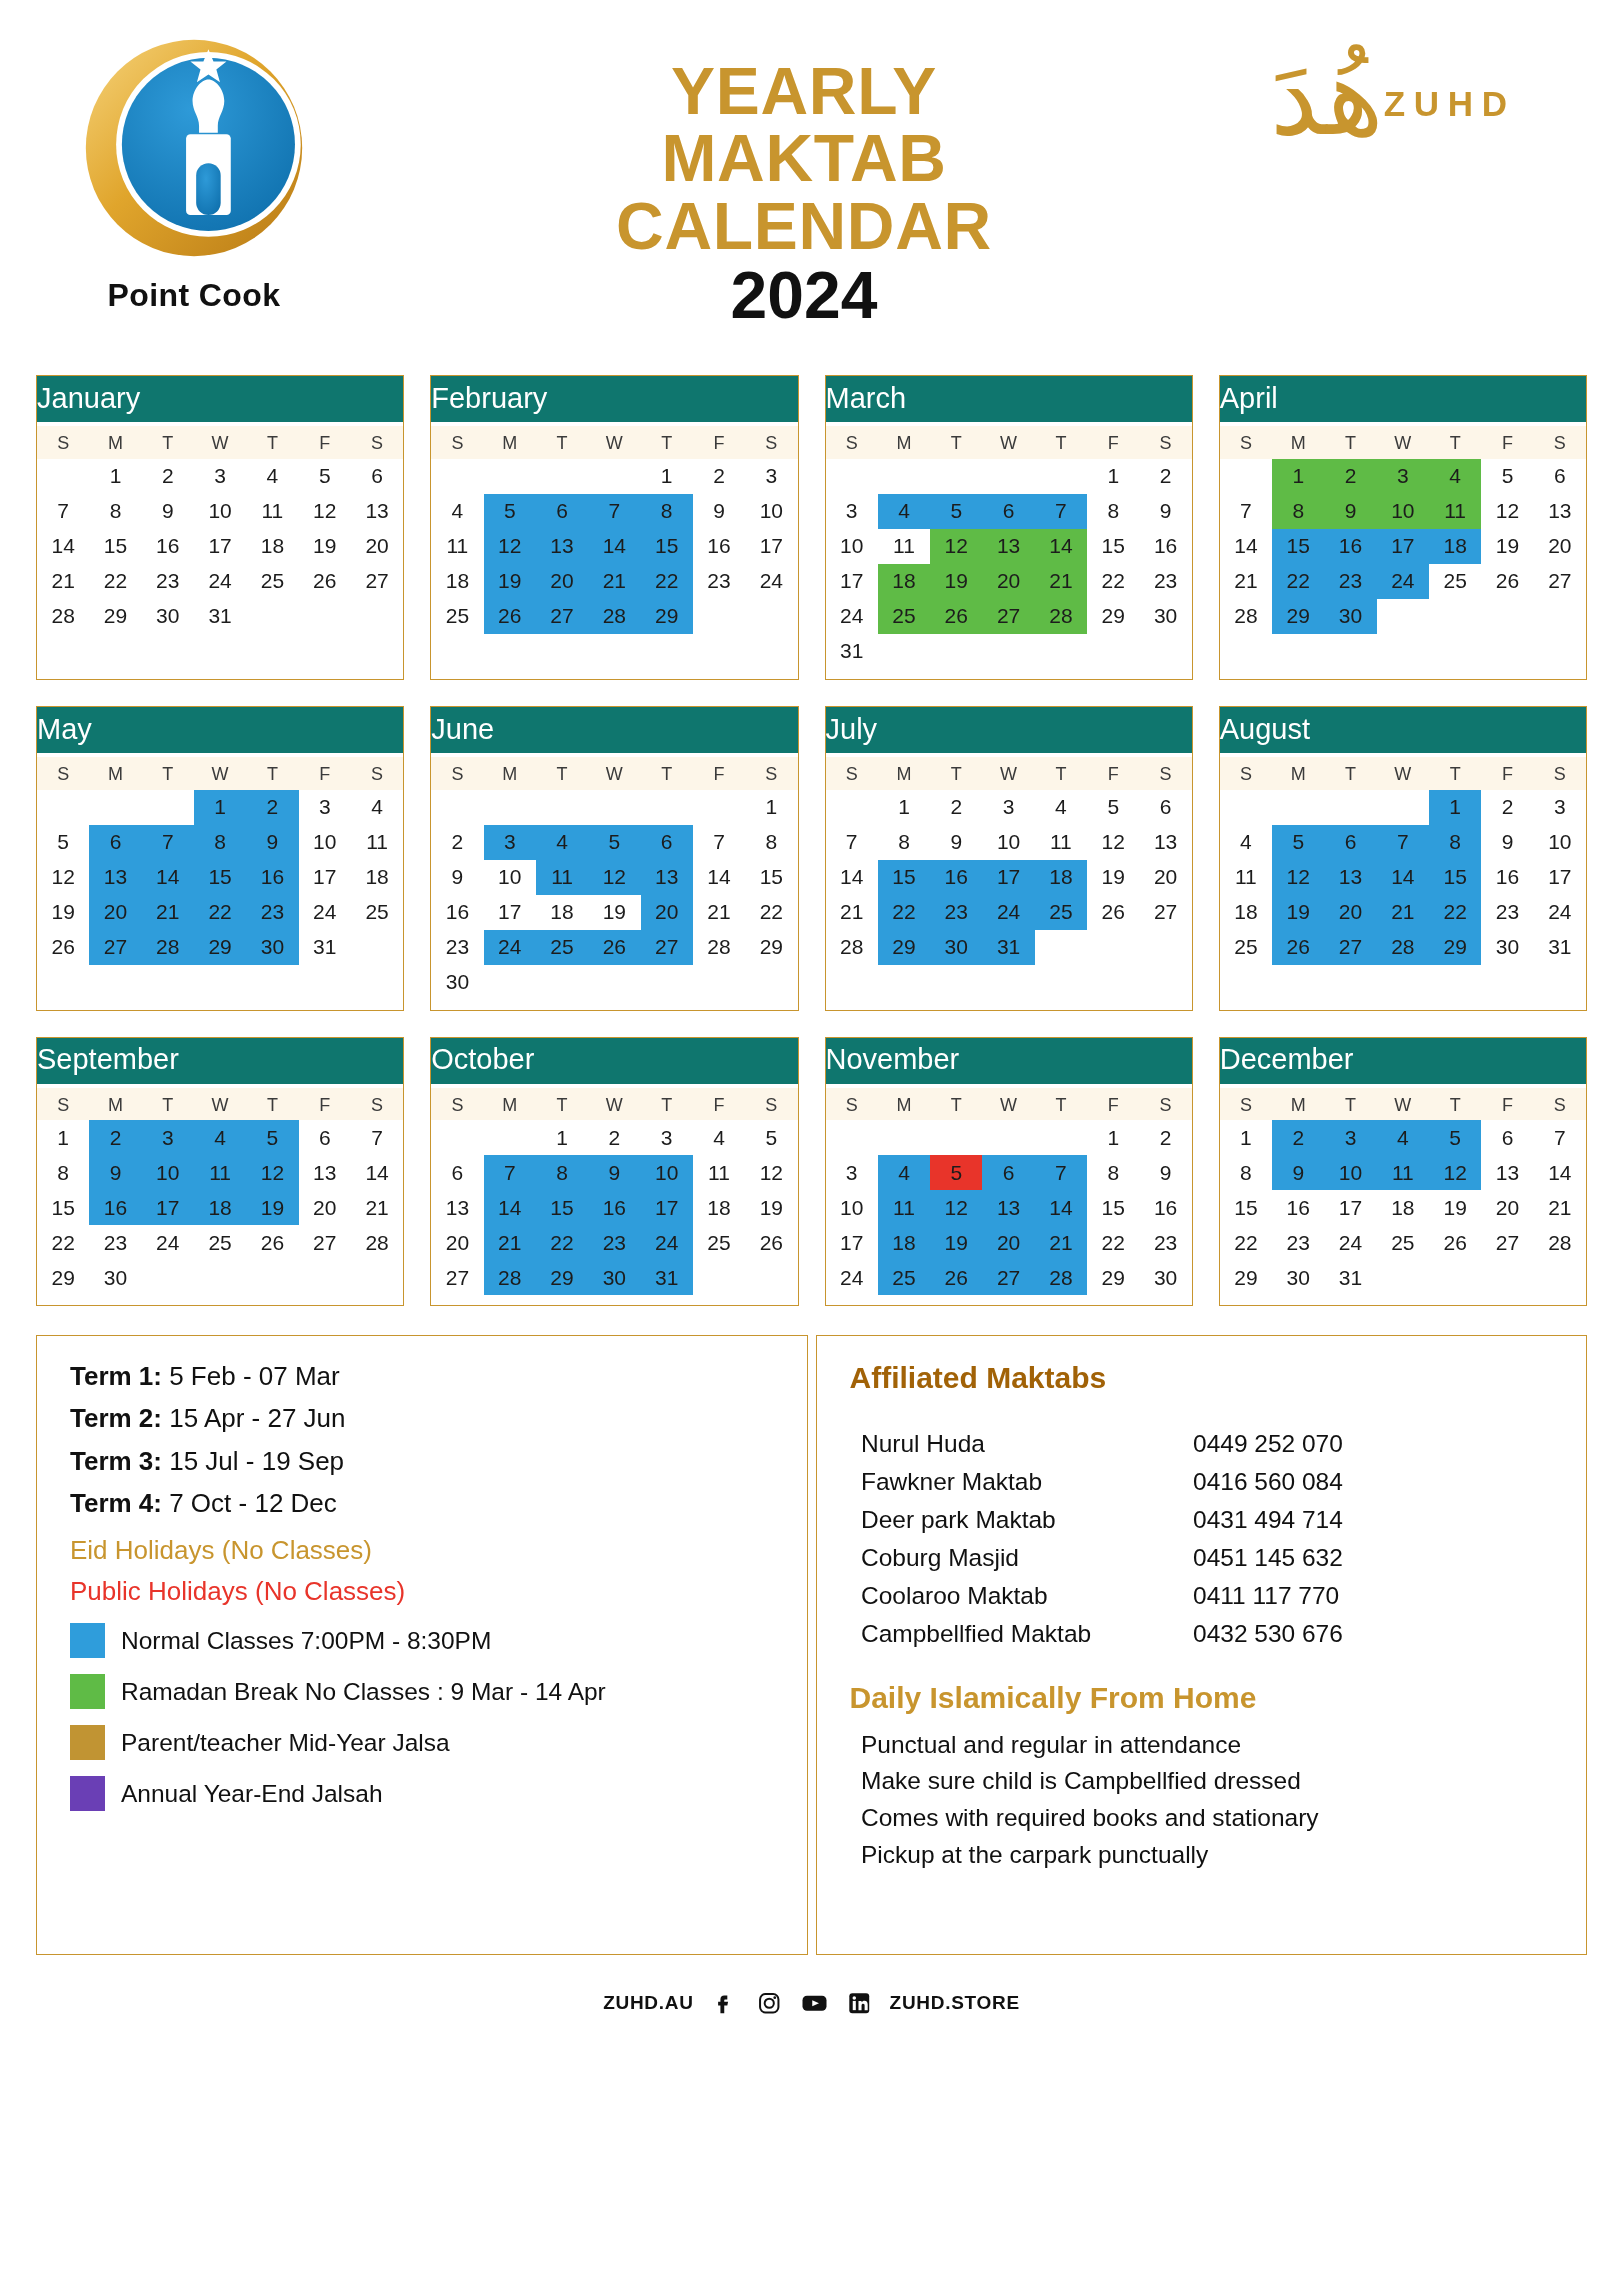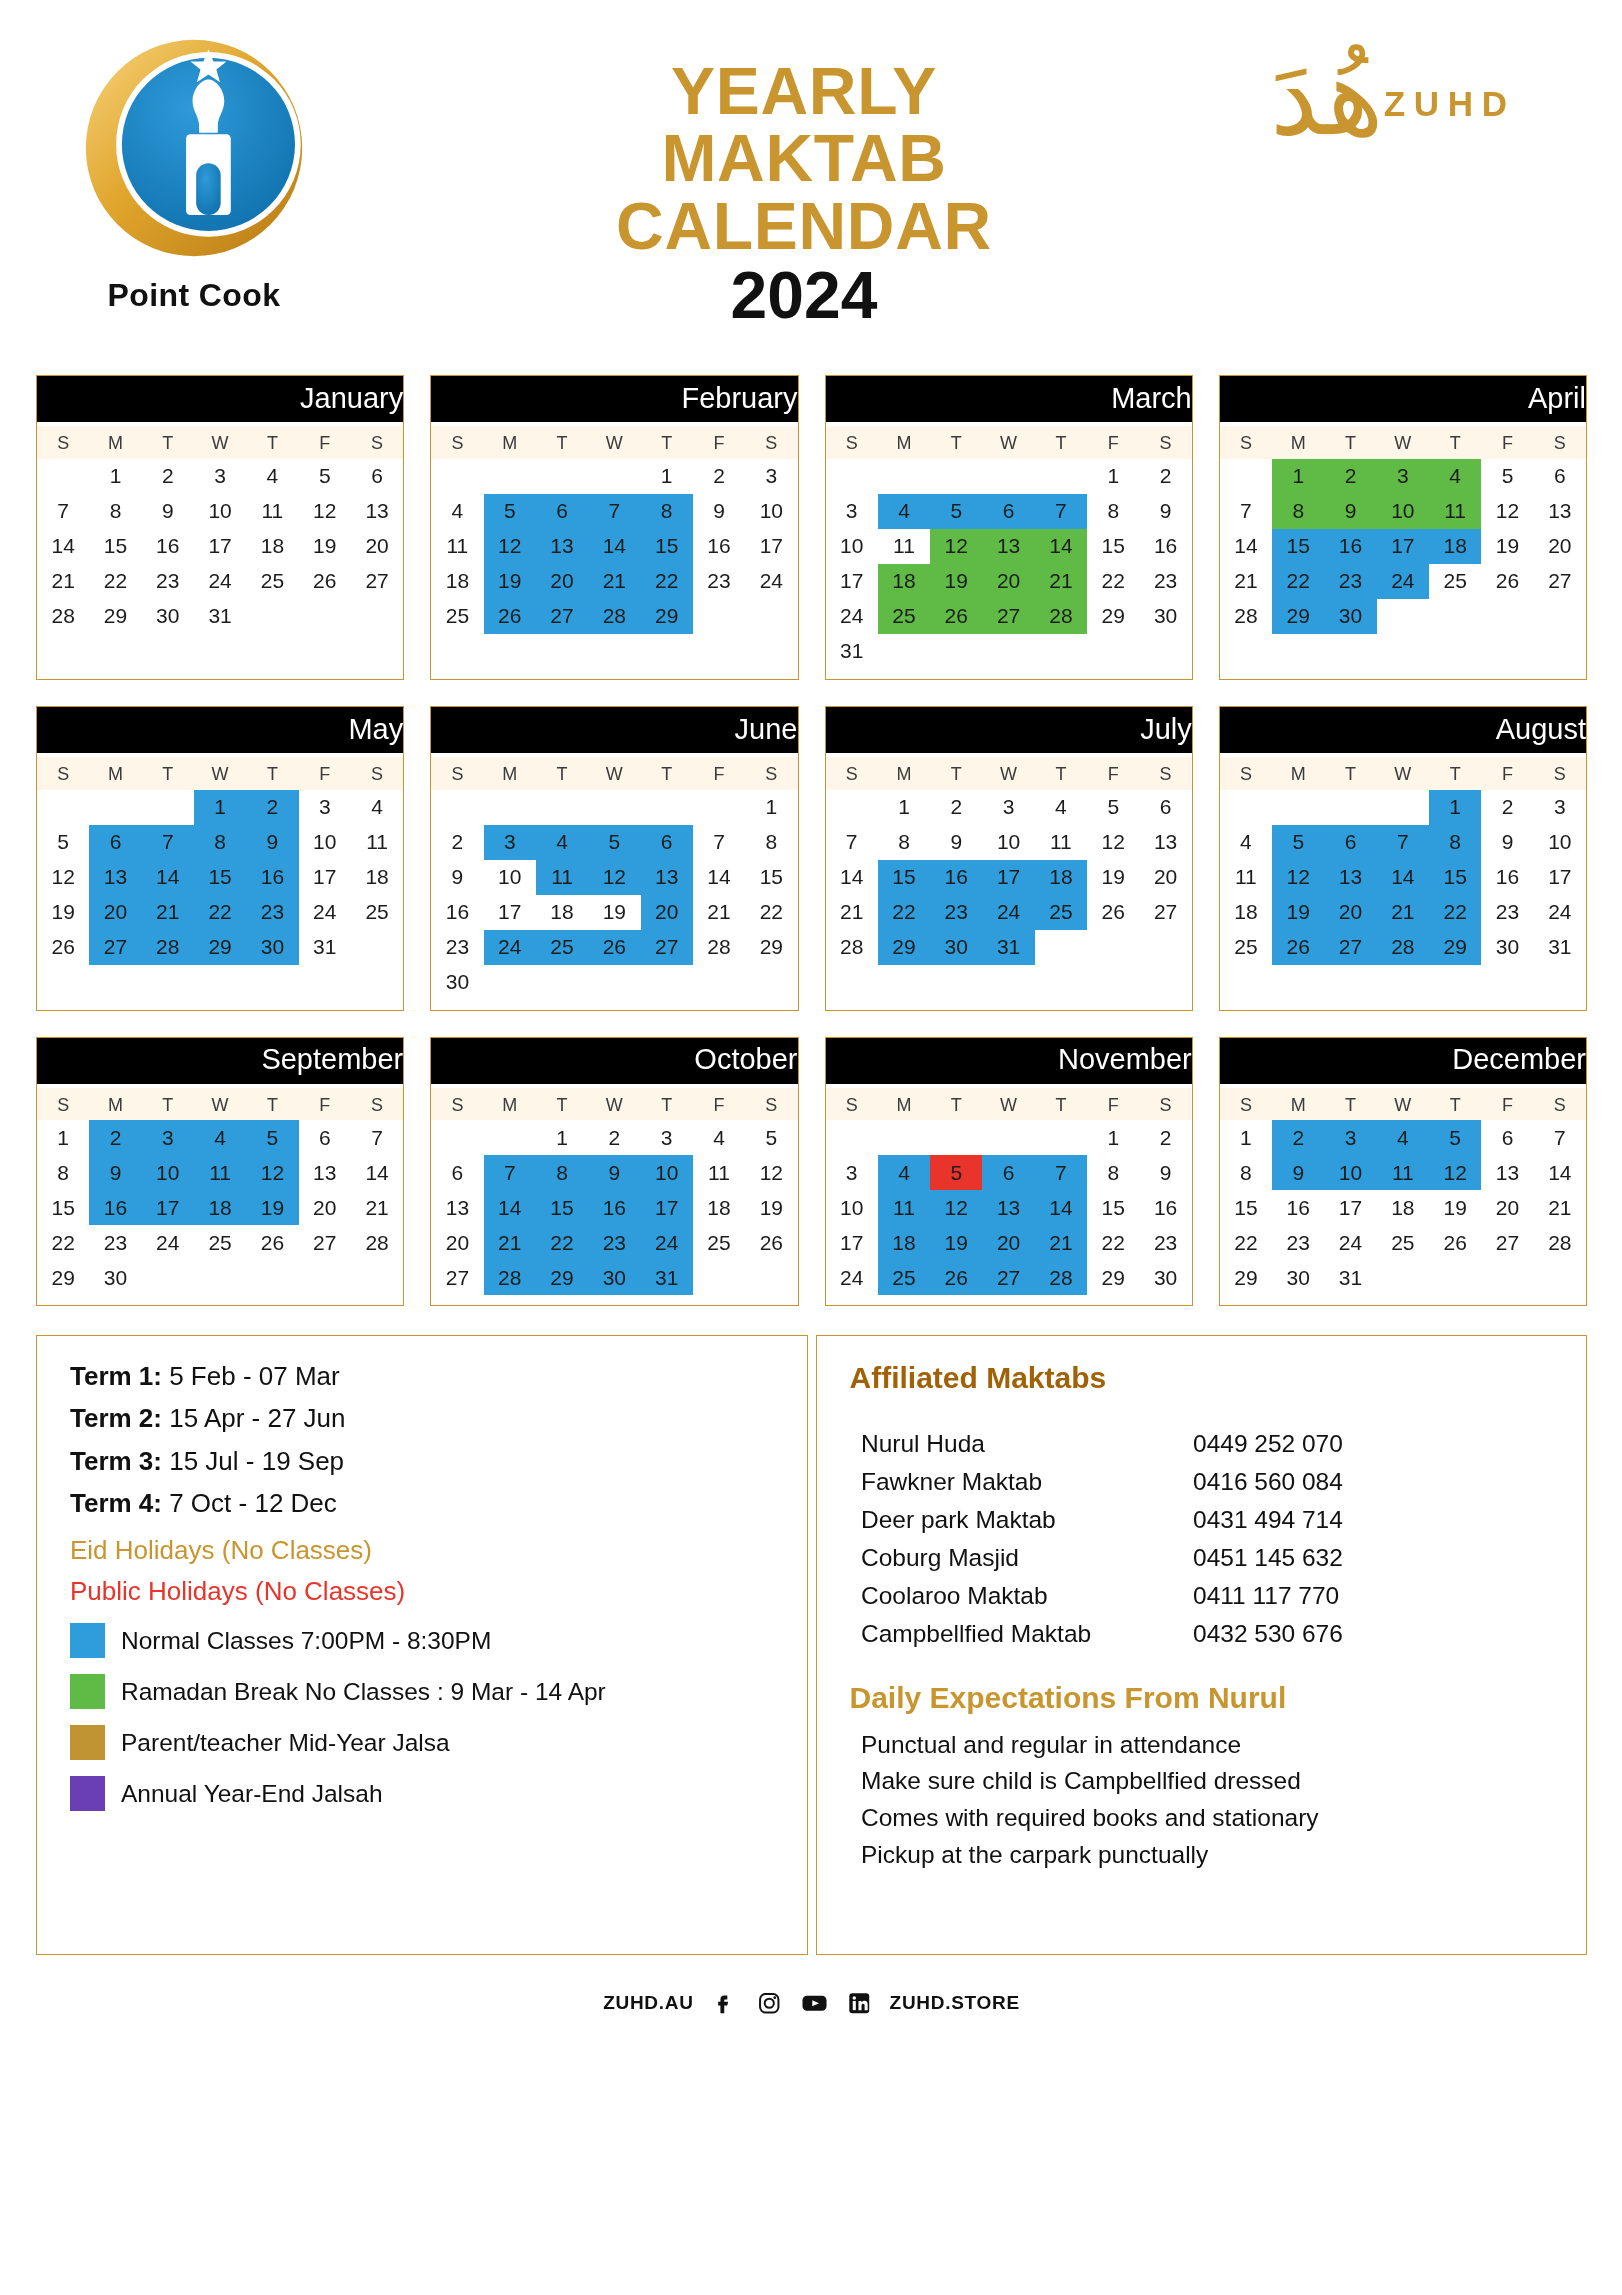--- a/index.html
+++ b/index.html
@@ -81,23 +81,23 @@
     grid-template-columns: repeat(4, 1fr);
     gap: 26px;
     padding: 0 36px;
   }
   .month {
     border: 1.4px solid #c8952e;
     background: #fff;
     padding-bottom: 10px;
   }
   .month-name {
-    background: #000000;
+    background: #0f766e;
     color: #ffffff;
-    text-align: right;
+    text-align: left;
     font-size: 29px;
     padding: 5.8px 0 7.2px 0;
     font-weight: normal;
   }
   table.days {
     width: 100%;
     border-collapse: collapse;
     margin-top: 4.3px;
     table-layout: fixed;
   }
@@ -1081,21 +1081,21 @@
         </div>
         <div class="maktab-row">
           <span class="maktab-name">Coolaroo Maktab</span>
           <span class="maktab-phone">0411 117 770</span>
         </div>
         <div class="maktab-row">
           <span class="maktab-name">Campbellfied Maktab</span>
           <span class="maktab-phone">0432 530 676</span>
         </div>
       </div>
-    <div class="panel-heading2">Daily Expectations From Nurul</div>
+    <div class="panel-heading2">Daily Islamically From Home</div>
     <div id="expect-box">
         <div class="expect-line">Punctual and regular in attendance</div>
         <div class="expect-line">Make sure child is Campbellfied dressed</div>
         <div class="expect-line">Comes with required books and stationary</div>
         <div class="expect-line">Pickup at the carpark punctually</div>
       </div>
   </div>
 </div>
 
 <div class="footer">

